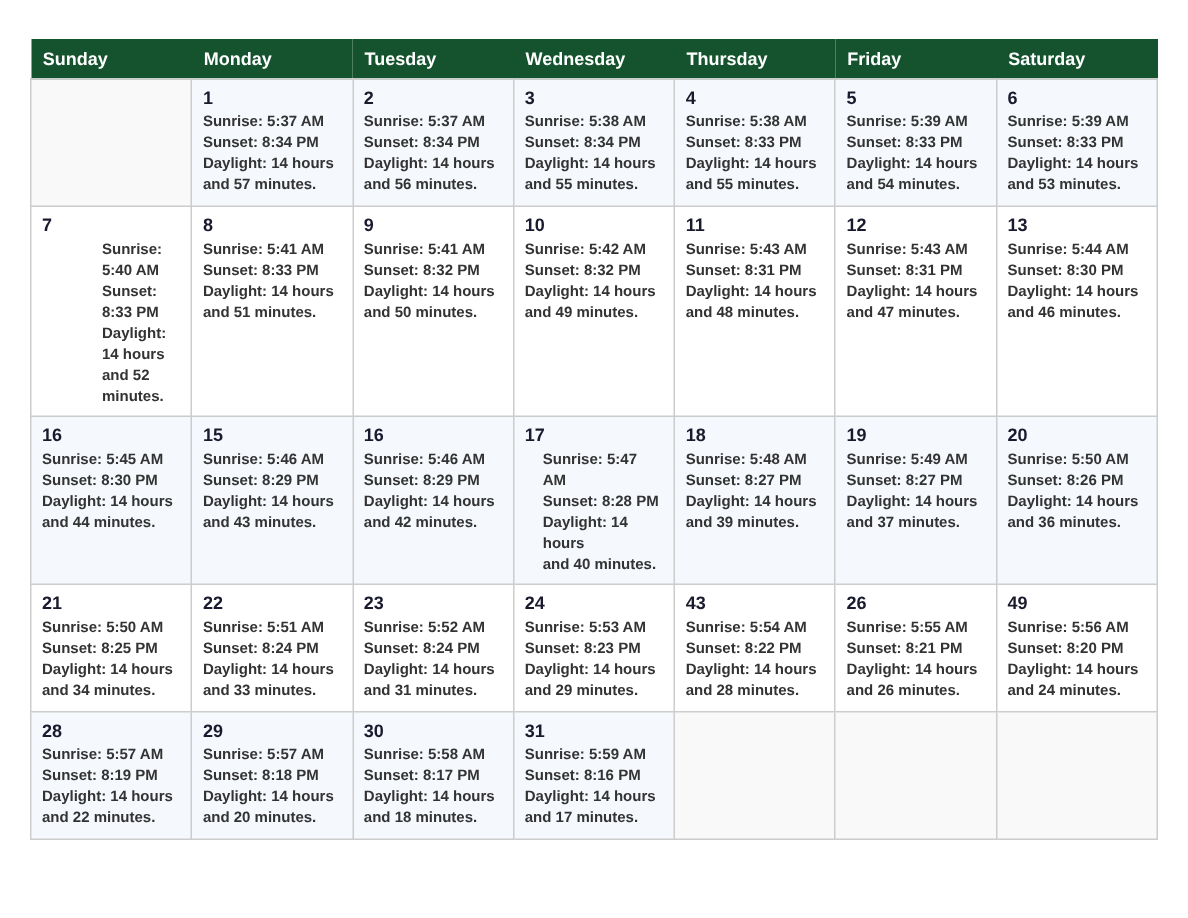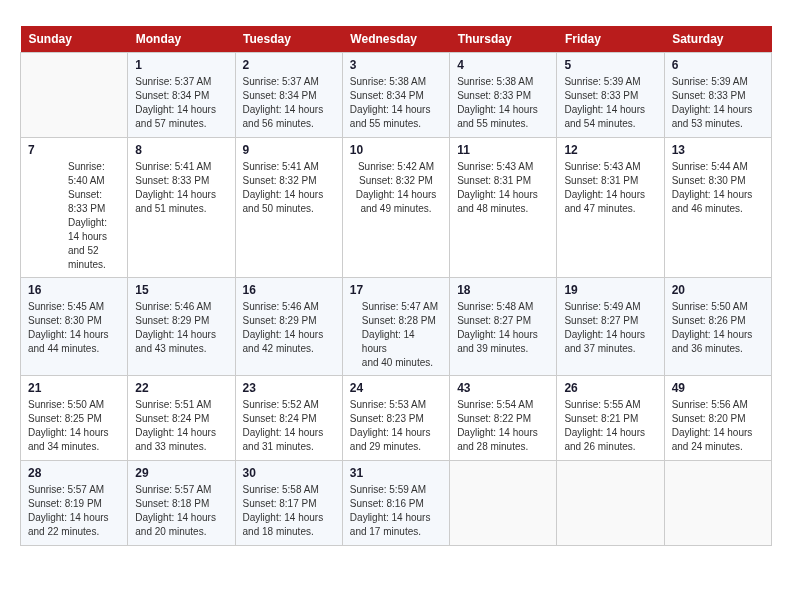--- a/index.html
+++ b/index.html
@@ -47,21 +47,21 @@
       font-size: 14px;
       color: #333;
       margin-top: 2px;
     }
     table {
       width: 100%;
       border-collapse: collapse;
       font-size: 11px;
     }
     thead th {
-      background: #b91c1c;
+      background: #14532d;
       color: #fff;
       text-align: left;
       padding: 6px 8px;
       font-size: 12px;
       font-weight: bold;
     }
     tbody td {
       border: 1px solid #ccc;
       vertical-align: top;
       padding: 5px 7px;
@@ -78,20 +78,21 @@
     .day-num {
       font-weight: bold;
       font-size: 12px;
       margin-bottom: 3px;
       color: #1a1a2e;
     }
     .day-info {
       font-size: 10px;
       line-height: 1.4;
       color: #333;
+      font-weight: bold;
     }
     .empty-cell {
       background: #f9f9f9 !important;
     }
   </style>
 </head>
 <body>
 
 <div class="header">
 </div>
@@ -171,21 +172,21 @@
         </td>
         <td>
           <div class="day-num">9</div>
           <div class="day-info" style="white-space: pre-line;">Sunrise: 5:41 AM
 Sunset: 8:32 PM
 Daylight: 14 hours
 and 50 minutes.</div>
         </td>
         <td>
           <div class="day-num">10</div>
-          <div class="day-info" style="white-space: pre-line; text-align: center;">Sunrise: 5:42 AM
+          <div class="day-info" style="white-space: pre-line;">Sunrise: 5:42 AM
 Sunset: 8:32 PM
 Daylight: 14 hours
 and 49 minutes.</div>
         </td>
         <td>
           <div class="day-num">11</div>
           <div class="day-info" style="white-space: pre-line;">Sunrise: 5:43 AM
 Sunset: 8:31 PM
 Daylight: 14 hours
 and 48 minutes.</div>

